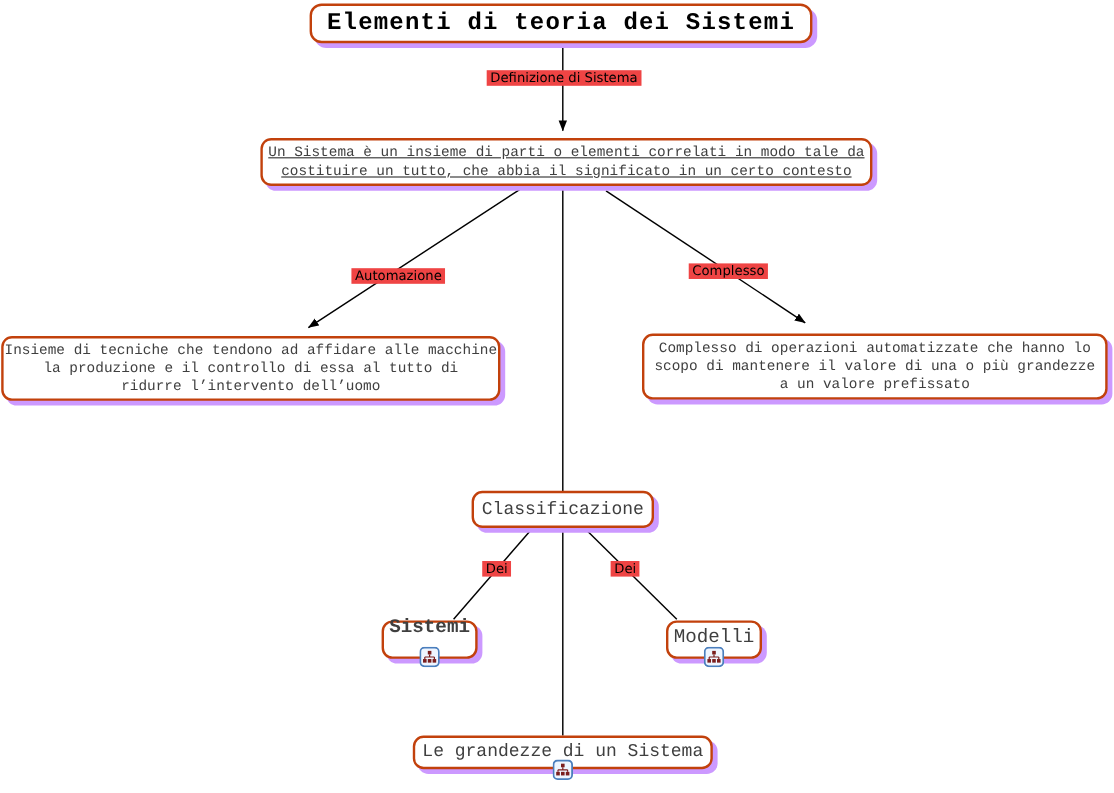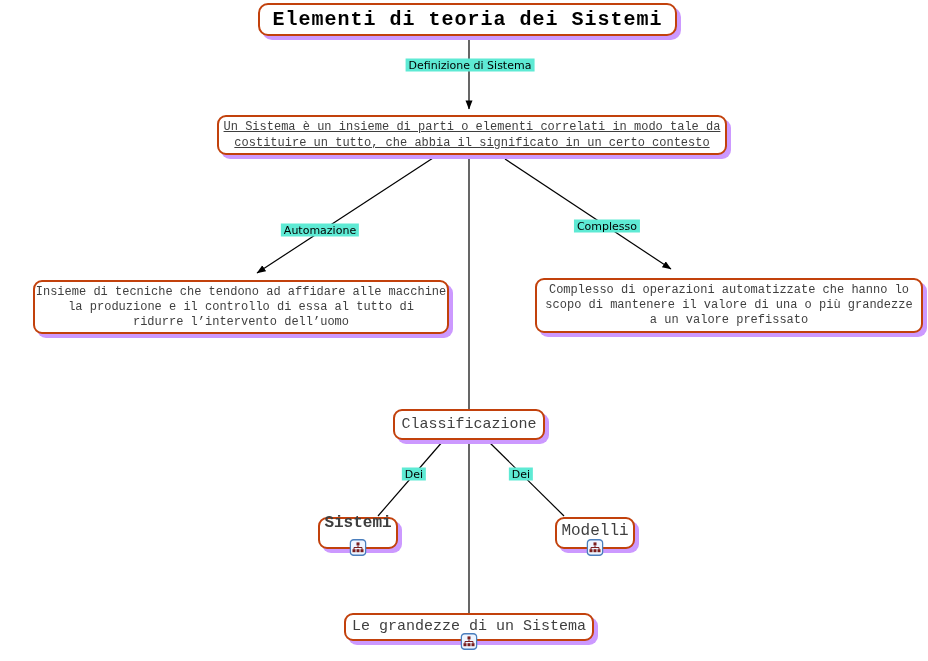--- a/index.html
+++ b/index.html
@@ -39,21 +39,21 @@
     color: #000000;
   }
   .node-def {
     left: 217px; top: 115px; width: 510px; height: 40px;
     border-radius: 9px;
     font-size: 12px; line-height: 16px; text-decoration: underline;
   }
   .node-auto {
     left: 1px; top: 280px; width: 416px; height: 54px;
     border-radius: 9px;
-    font-size: 12px; line-height: 15px; margin-left: 32px;
+    font-size: 12px; line-height: 15px;
   }
   .node-ctrl {
     left: 535px; top: 278px; width: 388px; height: 55px;
     border-radius: 9px;
     font-size: 12px; line-height: 15px;
   }
   .node-classif {
     left: 393px; top: 409px; width: 152px; height: 31px;
     border-radius: 9px;
     font-size: 15px;
@@ -69,30 +69,30 @@
     font-size: 16px; padding-bottom: 4px; margin-left: 16px;
   }
   .node-grand {
     left: 344px; top: 613px; width: 250px; height: 28px;
     border-radius: 9px;
     font-size: 15px; padding-bottom: 2px;
   }
   .edge-label {
     position: absolute;
     transform: translate(-50%, -50%);
-    background: #5eead4;
+    background: #ef4444;
     font-family: "DejaVu Sans", "Liberation Sans", sans-serif;
     font-size: 11px;
     color: #000000;
     padding: 0 3px;
     white-space: nowrap;
     z-index: 3;
   }
   .lbl-definizione { left: 470px; top: 65px; }
-  .lbl-automazione { left: 320px; top: 230px; }
+  .lbl-automazione { left: 332px; top: 230px; }
   .lbl-controllo   { left: 607px; top: 226px; }
   .lbl-dei-sx      { left: 414px; top: 474px; }
   .lbl-dei-dx      { left: 521px; top: 474px; }
   .map-icon {
     position: absolute;
     left: 50%;
     transform: translateX(-50%);
     bottom: -9px;
     width: 17px; height: 17px;
     line-height: 0;

